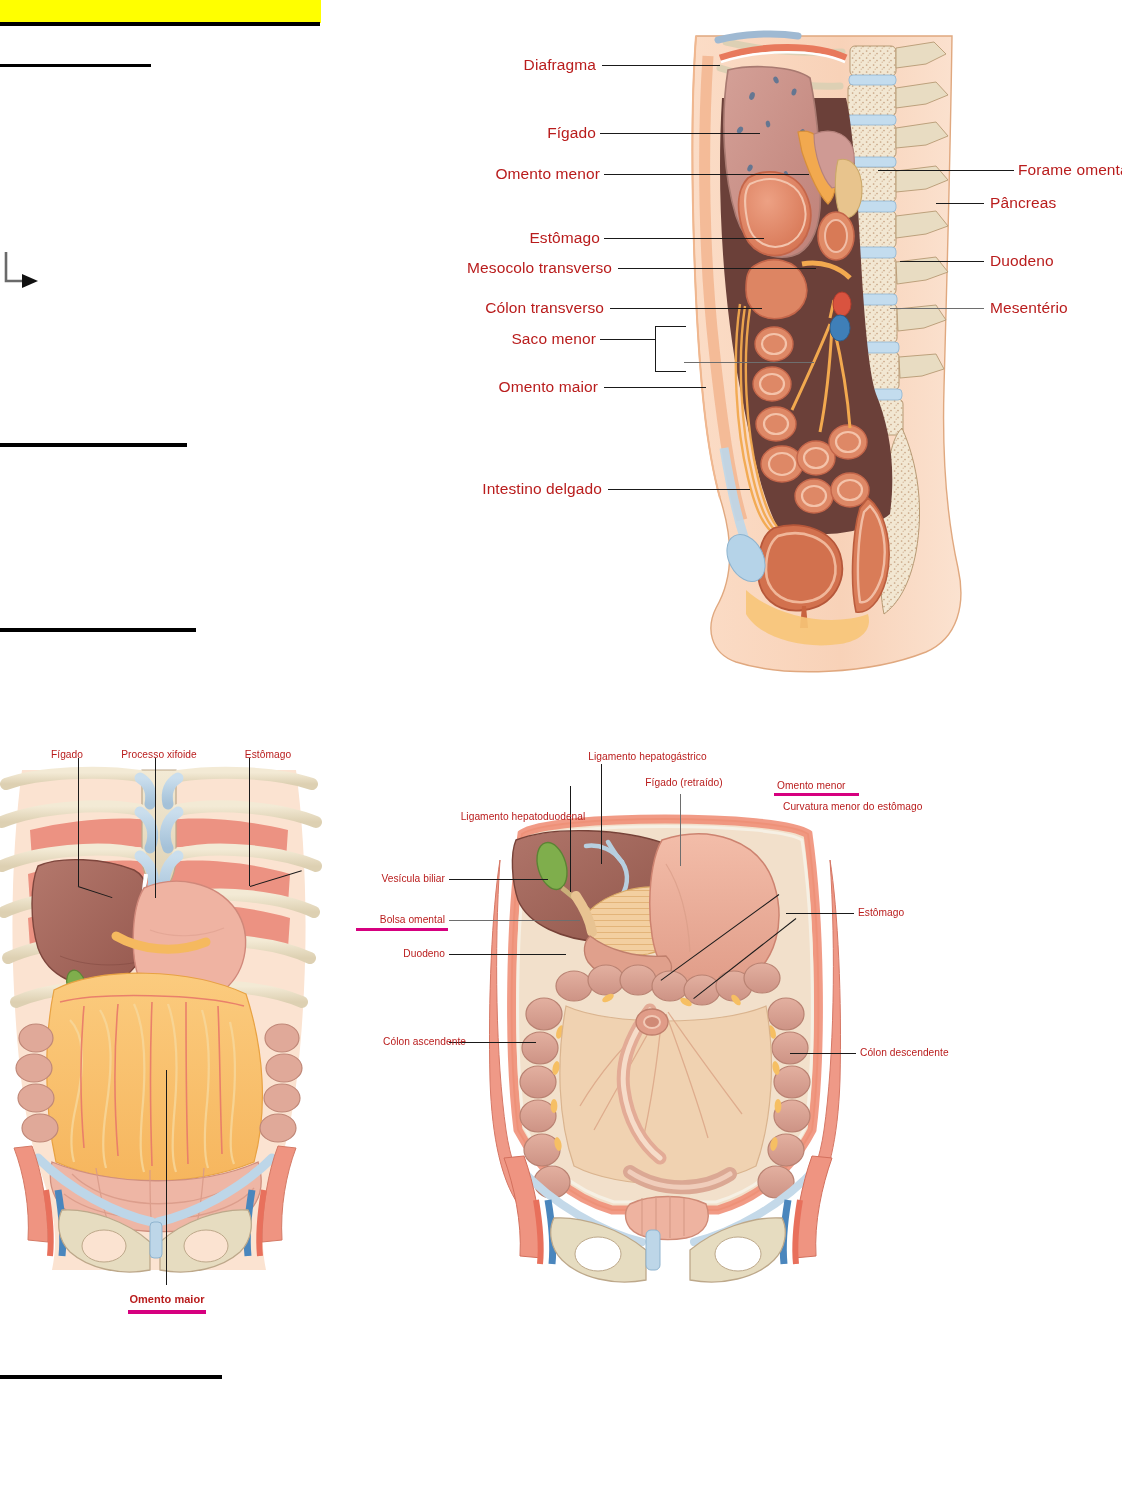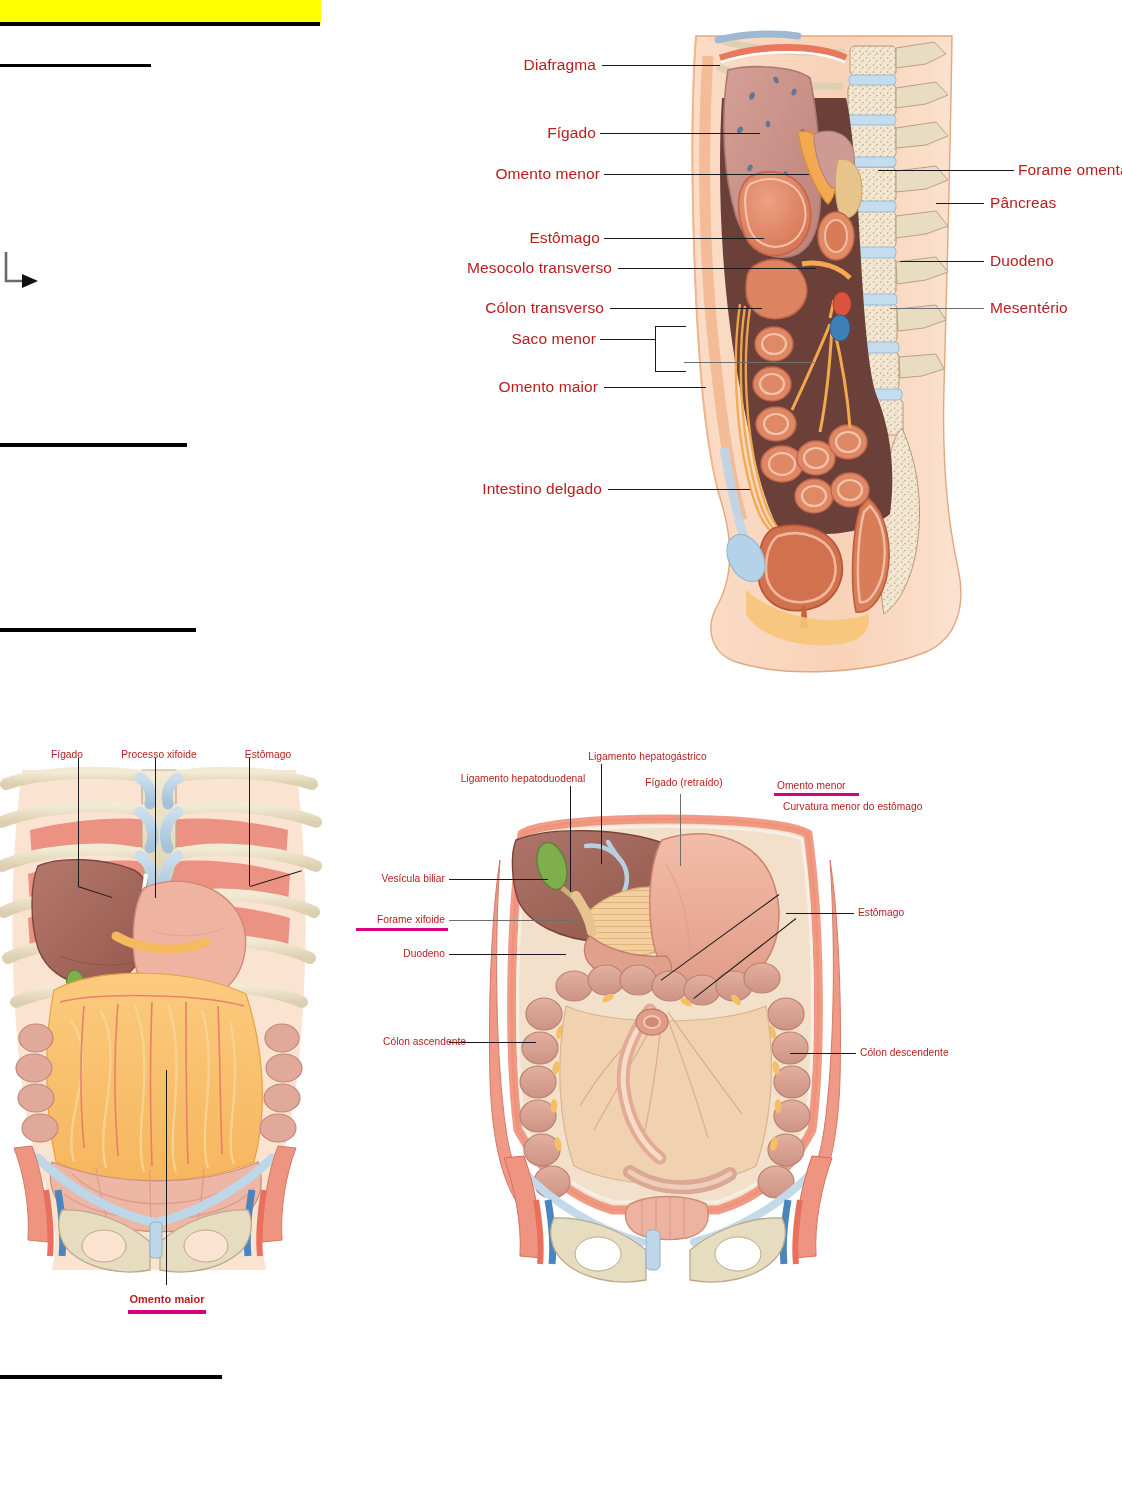--- a/index.html
+++ b/index.html
@@ -618,28 +618,28 @@
   <div class="lead" style="left:633px;top:894px;width:146px;transform:rotate(-36deg);transform-origin:100% 50%;"></div>
   <div class="lead" style="left:666px;top:918px;width:130px;transform:rotate(-38deg);transform-origin:100% 50%;"></div>
   <div class="lead" style="left:449px;top:879px;width:99px;"></div>
   <div class="lead gray" style="left:449px;top:920px;width:131px;"></div>
   <div class="lead" style="left:449px;top:954px;width:117px;"></div>
   <div class="lead" style="left:449px;top:1042px;width:87px;"></div>
   <div class="lead" style="left:786px;top:913px;width:68px;"></div>
   <div class="lead" style="left:790px;top:1053px;width:66px;"></div>
 
   <div class="lbl c s10" style="left:628px;top:757px;padding-left:39px;">Ligamento hepatogástrico</div>
-  <div class="lbl c s10" style="left:523px;top:779px;">Ligamento hepatoduodenal</div>
+  <div class="lbl c s10" style="left:523px;top:817px;">Ligamento hepatoduodenal</div>
   <div class="lbl c s10" style="left:684px;top:783px;">Fígado (retraído)</div>
   <div class="lbl l s10" style="left:777px;top:786px;">Omento menor</div>
   <div class="mk thin" style="left:774px;top:793px;width:85px;"></div>
   <div class="lbl l s10" style="left:783px;top:807px;">Curvatura menor do estômago</div>
 
   <div class="lbl r s10" style="left:445px;top:879px;">Vesícula biliar</div>
-  <div class="lbl r s10" style="left:445px;top:920px;">Forame xifoide</div>
+  <div class="lbl r s10" style="left:445px;top:920px;">Bolsa omental</div>
   <div class="mk thin" style="left:356px;top:928px;width:92px;"></div>
   <div class="lbl r s10" style="left:445px;top:954px;">Duodeno</div>
   <div class="lbl r s10" style="left:466px;top:1042px;">Cólon ascendente</div>
 
   <div class="lbl l s10" style="left:858px;top:913px;">Estômago</div>
   <div class="lbl l s10" style="left:860px;top:1053px;">Cólon descendente</div>
 
 </div>
 
 </body></html>

